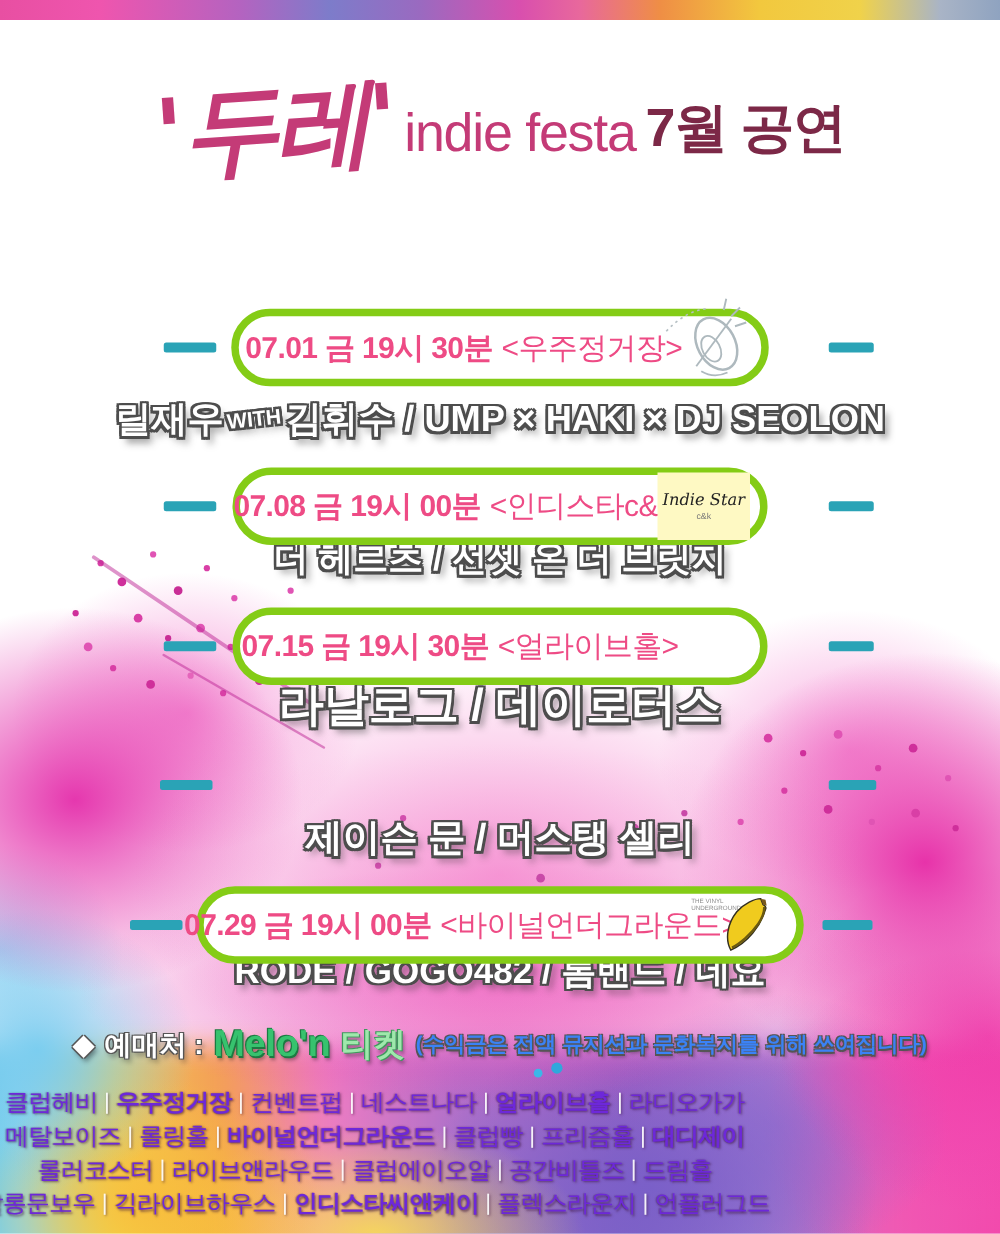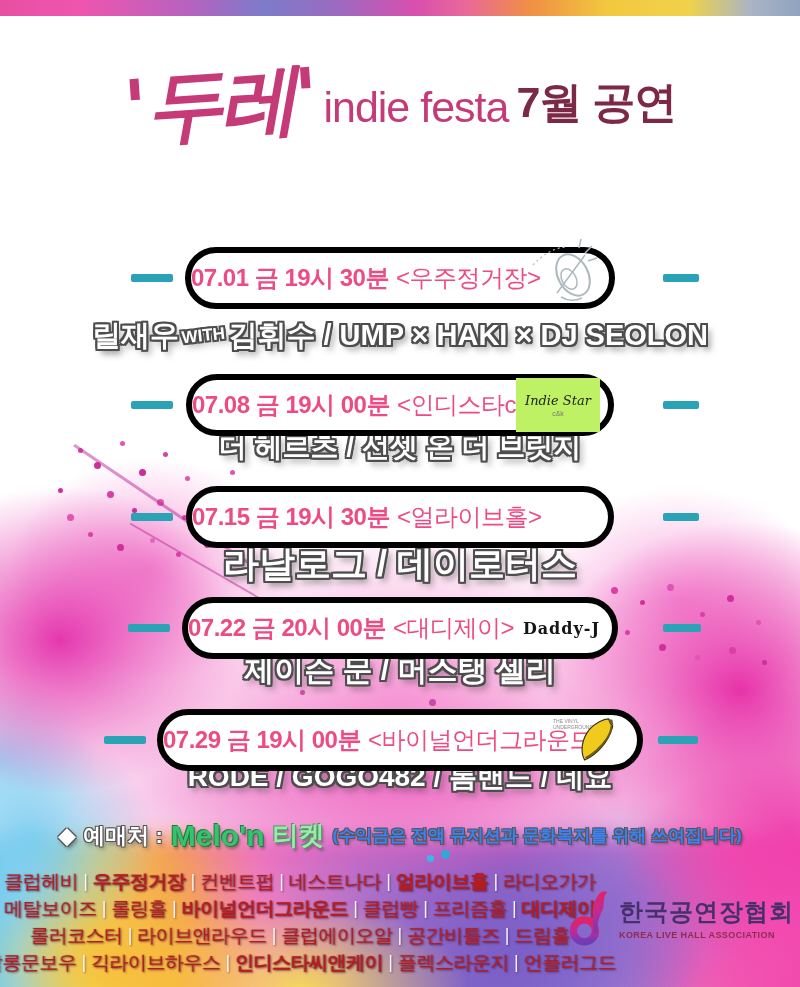--- a/index.html
+++ b/index.html
@@ -55,22 +55,22 @@
   
   .title{position:absolute;top:66px;left:0;width:100%;display:flex;justify-content:center;
     align-items:flex-end;gap:8px;white-space:nowrap;z-index:4}
   .title .script{font-family:"DejaVu Serif",serif;font-style:italic;font-weight:bold;
     font-size:78px;line-height:.95;color:#c43b77;transform:rotate(-4deg);letter-spacing:-3px}
   .title .latin{font-size:43px;font-weight:400;color:#c43b77;letter-spacing:-1px;padding-bottom:8px}
   .title .dark{font-size:43px;font-weight:800;color:#7c2847;letter-spacing:-1px;padding-bottom:8px}
 
   
   .event-box{position:absolute;left:50%;transform:translateX(-50%);height:62px;background:#fff;
-    border:6px solid #000000;border-radius:31px;display:flex;align-items:center;
-    justify-content:flex-start;white-space:nowrap;z-index:5}
+    border:6px solid #84cc16;border-radius:31px;display:flex;align-items:center;
+    justify-content:center;white-space:nowrap;z-index:5}
   .e1{top:247px;width:430px;padding-right:58px}
   .e2{top:374px;width:428px;padding-right:62px}
   .e3{top:486px;width:428px;padding-right:64px}
   .e4{top:597px;width:436px;padding-right:70px}
   .e5{top:709px;width:486px;padding-right:62px}
   .date-line{font-weight:bold;font-size:24px;color:#ee4b85;letter-spacing:-.5px}
   .venue-part{font-weight:normal;font-size:24px;color:#ee4b85;letter-spacing:-.5px;margin-left:7px}
   .dash{position:absolute;height:8px;background:#2aa3b6;z-index:4;border-radius:2px}
   .d1l{top:274px;left:131px;width:42px}.d1r{top:274px;right:101px;width:36px}
   .d2l{top:401px;left:131px;width:42px}.d2r{top:401px;right:101px;width:36px}
@@ -88,21 +88,21 @@
   .a2{top:428px;font-size:28px}
   .a3{top:540px;font-size:36px}
   .a4{top:650px;font-size:30px}
   .a5{top:758px;font-size:28px}
   .with{font-size:17px;display:inline-block;transform:rotate(-6deg) translateY(-4px);margin:0 3px}
 
   
   .logo-dish{position:absolute;right:-2px;top:-16px;width:84px;height:78px}
   .logo-box{position:absolute;right:8px;top:50%;transform:translateY(-50%);
     display:flex;flex-direction:column;align-items:center;justify-content:center}
-  .logo-indiestar{width:84px;height:54px;background:#bef264}
+  .logo-indiestar{width:74px;height:54px;background:#fef9c3}
   .logo-indiestar .ls-main{font-family:"DejaVu Serif",serif;font-style:italic;font-size:13px;
     color:#222;line-height:1}
   .logo-indiestar .ls-sub{font-size:7px;color:#777;margin-top:3px}
   .logo-alive{width:76px;height:60px;background:#b5a360}
   .logo-alive .al-text{font-size:11px;font-weight:bold;letter-spacing:3px;color:#2e2817;margin-top:2px}
   .logo-daddy{position:absolute;right:12px;top:50%;transform:translateY(-50%);
     font-family:"DejaVu Serif",serif;font-weight:bold;font-size:16px;color:#151515;letter-spacing:1px}
   .logo-banana{position:absolute;right:14px;top:50%;transform:translateY(-50%);width:70px;height:52px}
   .logo-banana .vu-text{position:absolute;left:0;top:4px;font-size:5px;line-height:1.2;color:#8b8b8b;
     text-align:left}
@@ -116,21 +116,21 @@
   .t-brand{font-size:30px;font-weight:800;color:#37c26e;
     text-shadow:-1px -1px 0 #1c7a42,1px 1px 0 #1c7a42,2px 3px 3px rgba(0,0,0,.35)}
   .t-brand2{font-size:26px;font-weight:800;color:#9fe8ac;
     text-shadow:-1px -1px 0 #3f9a5d,1px 1px 0 #3f9a5d,2px 3px 3px rgba(0,0,0,.35)}
   .t-note{font-size:17px;font-weight:bold;color:#3b82f6;
     text-shadow:-1px -1px 0 #555,1px -1px 0 #555,-1px 1px 0 #555,1px 1px 0 #555,2px 2px 3px rgba(0,0,0,.4)}
 
   
   .venues{position:absolute;left:6px;top:868px;width:588px;z-index:4}
   .vrow{display:flex;justify-content:center;align-items:center;height:27px;white-space:nowrap}
-  .vitem{font-size:19px;color:#b91c1c;letter-spacing:-.5px;
+  .vitem{font-size:19px;color:#6d28d9;letter-spacing:-.5px;
     text-shadow:1px 1px 2px rgba(60,20,60,.65),-1px 0 1px rgba(60,20,60,.35)}
   .vitem.bold{font-weight:bold}
   .vsep{color:rgba(255,255,255,.92);margin:0 5px;font-size:18px;
     text-shadow:1px 1px 2px rgba(60,20,60,.5)}
 
   
   .assoc{position:absolute;right:6px;top:888px;display:flex;align-items:center;gap:7px;z-index:4}
   .assoc-text{display:flex;flex-direction:column}
   .assoc-ko{font-size:24px;font-weight:800;color:#45306b;letter-spacing:1px}
   .assoc-en{font-size:9px;font-weight:bold;color:#8d2c50;letter-spacing:.4px;margin-top:2px}
@@ -193,25 +193,20 @@
   <div class="event-box e3">
     <span class="date-line">07.15 금 19시 30분</span>
     <span class="venue-part">&lt;얼라이브홀&gt;</span>
   </div>
   <div class="artists a3">
     <span>라날로그 / 데이로터스</span>
   </div>
 
   <div class="dash d4l"></div>
   <div class="dash d4r"></div>
-  <div class="event-box e4">
-    <span class="date-line">07.22 금 20시 00분</span>
-    <span class="venue-part">&lt;대디제이&gt;</span>
-    <span class="logo-daddy">Daddy-J</span>
-  </div>
   <div class="artists a4">
     <span>제이슨 문 / 머스탱 셀리</span>
   </div>
 
   <div class="dash d5l"></div>
   <div class="dash d5r"></div>
   <div class="event-box e5">
     <span class="date-line">07.29 금 19시 00분</span>
     <span class="venue-part">&lt;바이널언더그라운드&gt;</span>
     <div class="logo-banana">
@@ -282,30 +277,13 @@
       <span class="vitem">긱라이브하우스</span>
       <span class="vsep">|</span>
       <span class="vitem bold">인디스타씨앤케이</span>
       <span class="vsep">|</span>
       <span class="vitem">플렉스라운지</span>
       <span class="vsep">|</span>
       <span class="vitem">언플러그드</span>
     </div>
   </div>
 
-  <div class="assoc">
-    <svg width="46" height="60" viewBox="0 0 50 64">
-      <defs>
-        <linearGradient id="ng" x1="0" y1="0" x2="0" y2="1">
-          <stop offset="0" stop-color="#e02366"></stop>
-          <stop offset=".5" stop-color="#c12a93"></stop>
-          <stop offset="1" stop-color="#6f3cb5"></stop>
-        </linearGradient>
-      </defs>
-      <circle cx="20" cy="46" r="12" fill="none" stroke="url(#ng)" stroke-width="8"></circle>
-      <path d="M30 48 C30 30 26 21 34 9 C36 4 41 2 45 4 C39 9 43 17 39 25 C36 31 34 38 34 48 Z" fill="url(#ng)"></path>
-    </svg>
-    <div class="assoc-text">
-      <span class="assoc-ko">한국공연장협회</span>
-      <span class="assoc-en">KOREA LIVE HALL ASSOCIATION</span>
-    </div>
-  </div>
 </div>
 
 </body></html>

